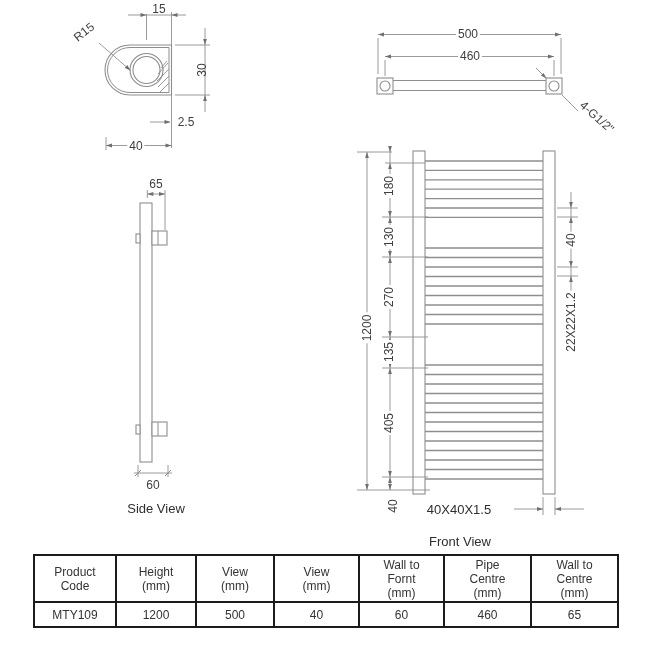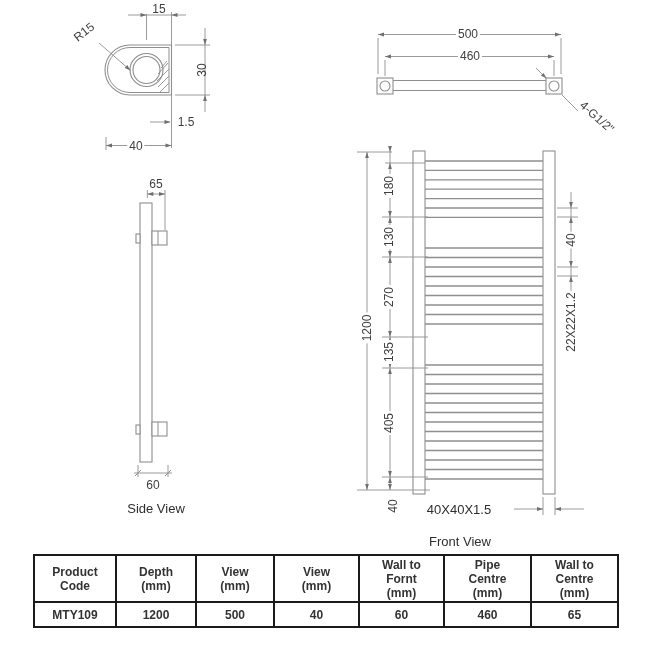--- a/index.html
+++ b/index.html
@@ -10,21 +10,21 @@
        transform:translate(-50%,-50%);line-height:1;}
   .lbl.bg{background:#fff;padding:0 2px;}
   .lbl.r90{transform:translate(-50%,-50%) rotate(-90deg);}
   .lbl.r90.bg{transform:translate(-50%,-50%) rotate(-90deg);}
   .lbl.rm38{transform:translate(-50%,-50%) rotate(-38deg);}
   .lbl.rp42{transform:translate(-50%,-50%) rotate(42deg);}
   .lbl.big{font-size:13px;color:#2e2e2e;}
   table.spec{position:absolute;left:33px;top:554px;width:584px;border-collapse:collapse;
              table-layout:fixed;font-size:12px;color:#333;}
   table.spec th, table.spec td{border:2px solid #1b1b1b;text-align:center;vertical-align:middle;
-             font-weight:bold;padding:0;}
+             font-weight:normal;padding:0;}
   table.spec th{height:45px;line-height:14px;}
   table.spec td{height:23px;margin-top:48px;}
 </style>
 </head>
 <body>
 
 <div class="canvas">
 
   <svg id="drawing" width="650" height="650" viewBox="0 0 650 650">
       <path d="M 171.5 45 L 130 45 A 25 25 0 0 0 130 95 L 171.5 95 Z" fill="#fff" stroke="#8e8e8e" stroke-width="1.1"></path>
@@ -160,21 +160,21 @@
       <line x1="555" y1="497" x2="555" y2="515" stroke="#8e8e8e" stroke-width="0.9"></line>
       <line x1="514" y1="509" x2="543" y2="509" stroke="#8e8e8e" stroke-width="0.9"></line>
       <line x1="555" y1="509" x2="584" y2="509" stroke="#8e8e8e" stroke-width="0.9"></line>
       <polygon points="543,509 537,510.9 537,507.1" fill="#6f6f6f"></polygon>
       <polygon points="555,509 561,507.1 561,510.9" fill="#6f6f6f"></polygon>
     </svg>
 
   <div class="lbl rm38" style="left:84px;top:32px">R15</div>
   <div class="lbl" style="left:159px;top:9px">15</div>
   <div class="lbl r90" style="left:202px;top:70px">30</div>
-  <div class="lbl" style="left:186px;top:122px">1.5</div>
+  <div class="lbl" style="left:186px;top:122px">2.5</div>
   <div class="lbl bg" style="left:136px;top:146px">40</div>
 
   <div class="lbl bg" style="left:468px;top:34px">500</div>
   <div class="lbl bg" style="left:470px;top:56px">460</div>
   <div class="lbl rp42" style="left:597px;top:117px">4-G1/2"</div>
 
   <div class="lbl" style="left:156px;top:184px">65</div>
   <div class="lbl" style="left:153px;top:485px">60</div>
   <div class="lbl big" style="left:156px;top:508px">Side View</div>
 
@@ -200,21 +200,21 @@
         <col style="width:87px">
         <col style="width:87px">
     </colgroup>
     <tbody>
         <tr>
       <th>
             <div>Product</div>
             <div>Code</div>
           </th>
       <th>
-            <div>Depth</div>
+            <div>Height</div>
             <div>(mm)</div>
           </th>
       <th>
             <div>View</div>
             <div>(mm)</div>
           </th>
       <th>
             <div>View</div>
             <div>(mm)</div>
           </th>

